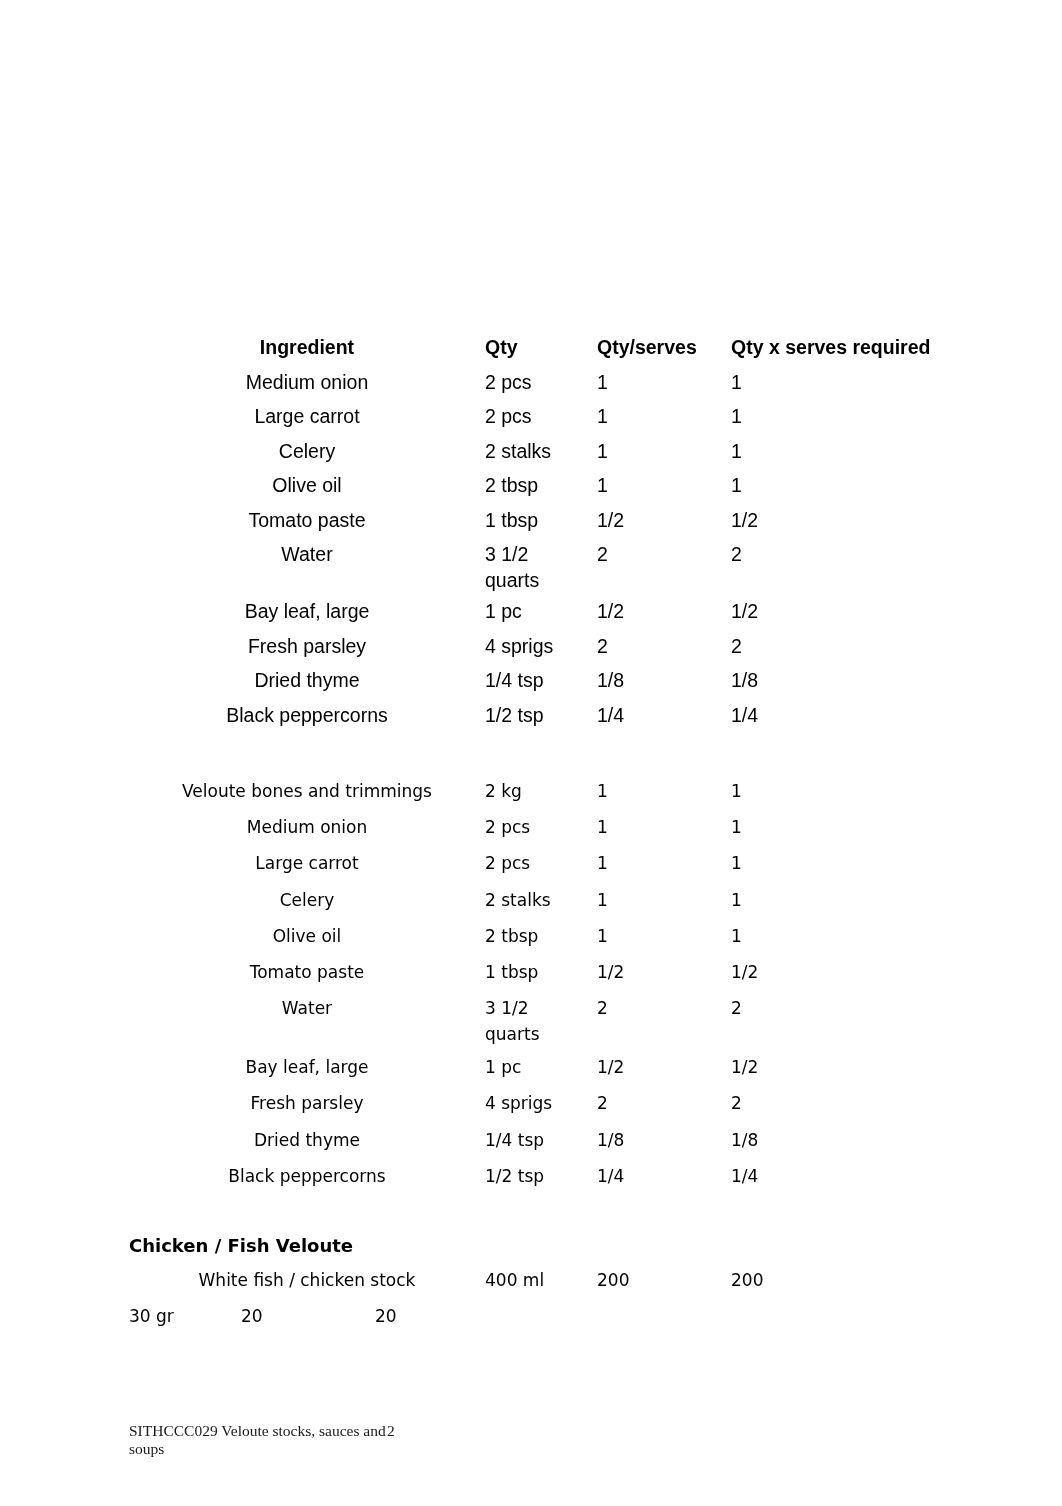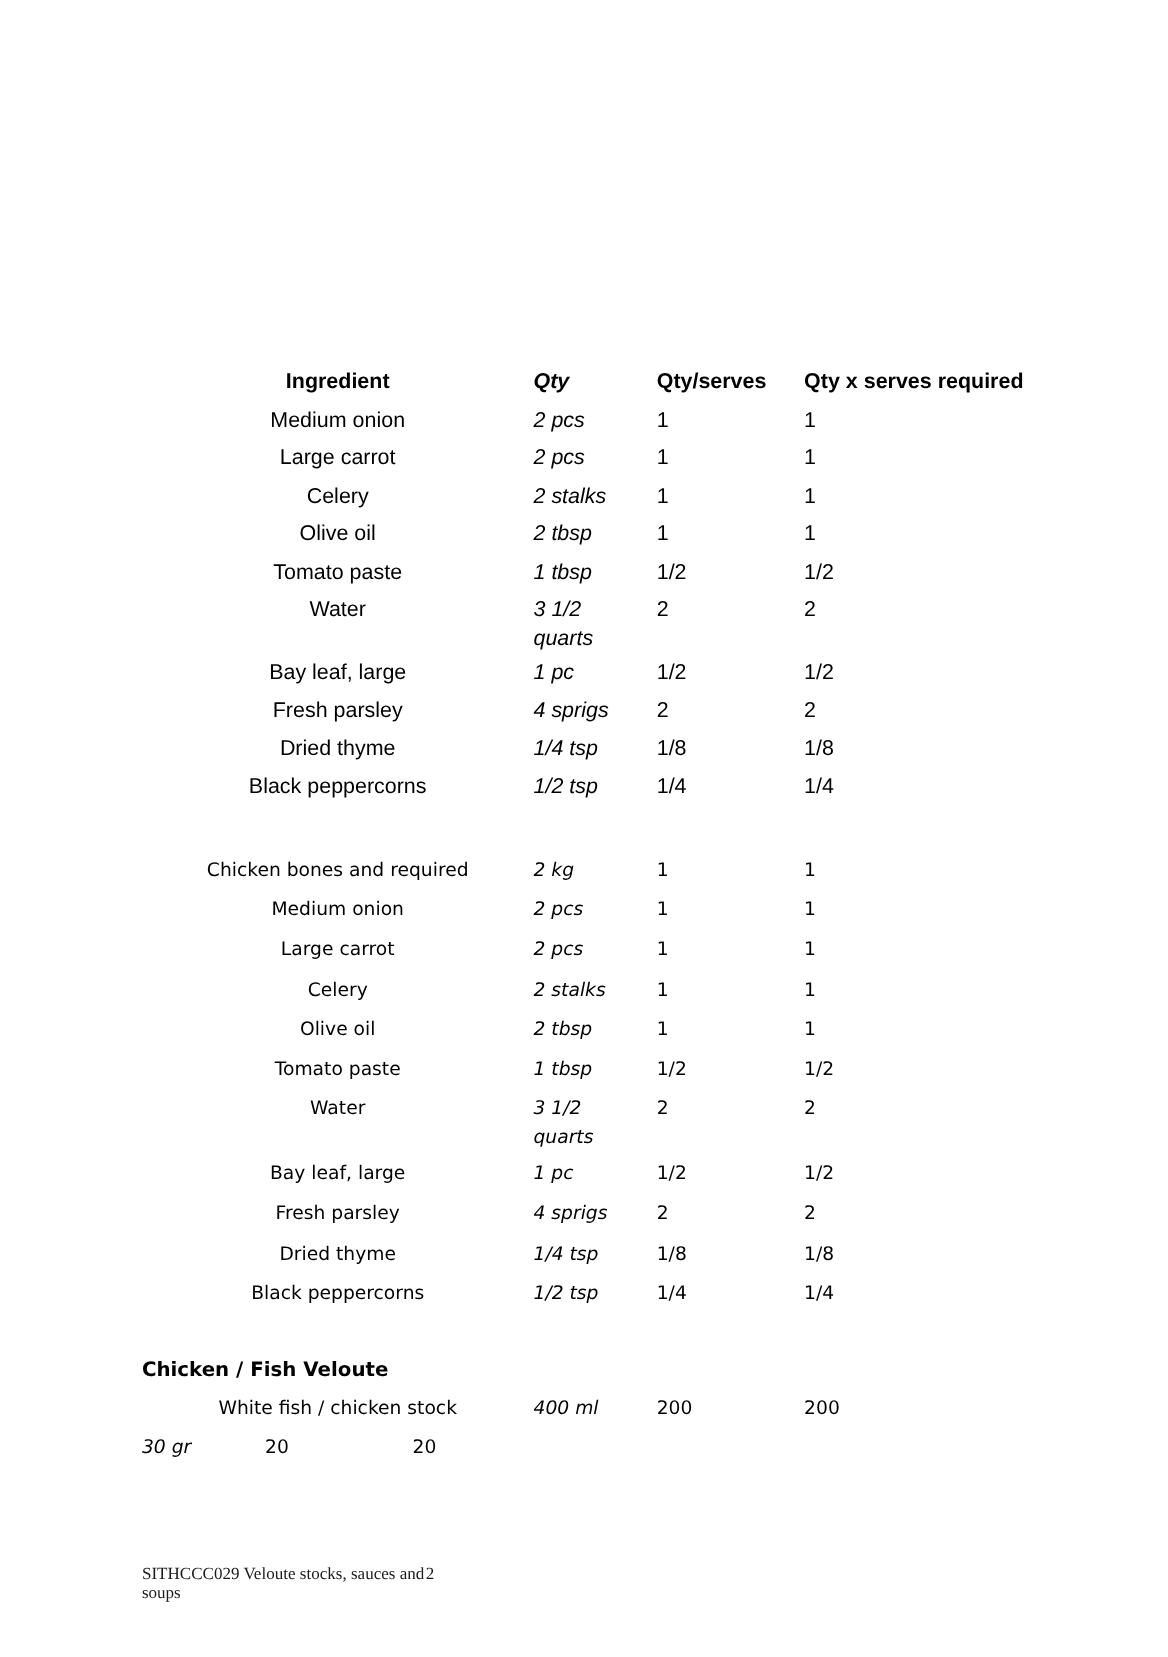--- a/index.html
+++ b/index.html
@@ -32,21 +32,21 @@
     width: 820px;
   }
 
   
   .row {
     display: flex;
     align-items: flex-start;
     width: 100%;
   }
   .c-ing  { width: 356px; flex: 0 0 356px; text-align: center; }
-  .c-qty  { width: 112px; flex: 0 0 112px; font-style: italic; }
+  .c-qty  { width: 112px; flex: 0 0 112px; }
   .c-qps  { width: 134px; flex: 0 0 134px; }
   .c-qxs  { flex: 1 1 auto; }
 
   
   .sec-arial {
     font-family: "Liberation Sans", sans-serif;
     font-size: 19.5px;
   }
   .sec-arial .row { height: 34.5px; line-height: 26px; }
   .sec-arial .row.tall { height: 57px; }
@@ -181,21 +181,21 @@
 
     </div>
 
     <div class="gap-section"></div>
 
     <div class="gap-after-head"></div>
 
     <div class="sec-dejavu">
 
       <div class="row">
-        <div class="c-ing">Chicken bones and required</div>
+        <div class="c-ing">Veloute bones and trimmings</div>
         <div class="c-qty">2 kg</div>
         <div class="c-qps">1</div>
         <div class="c-qxs">1</div>
       </div>
 
       <div class="row">
         <div class="c-ing">Medium onion</div>
         <div class="c-qty">2 pcs</div>
         <div class="c-qps">1</div>
         <div class="c-qxs">1</div>

